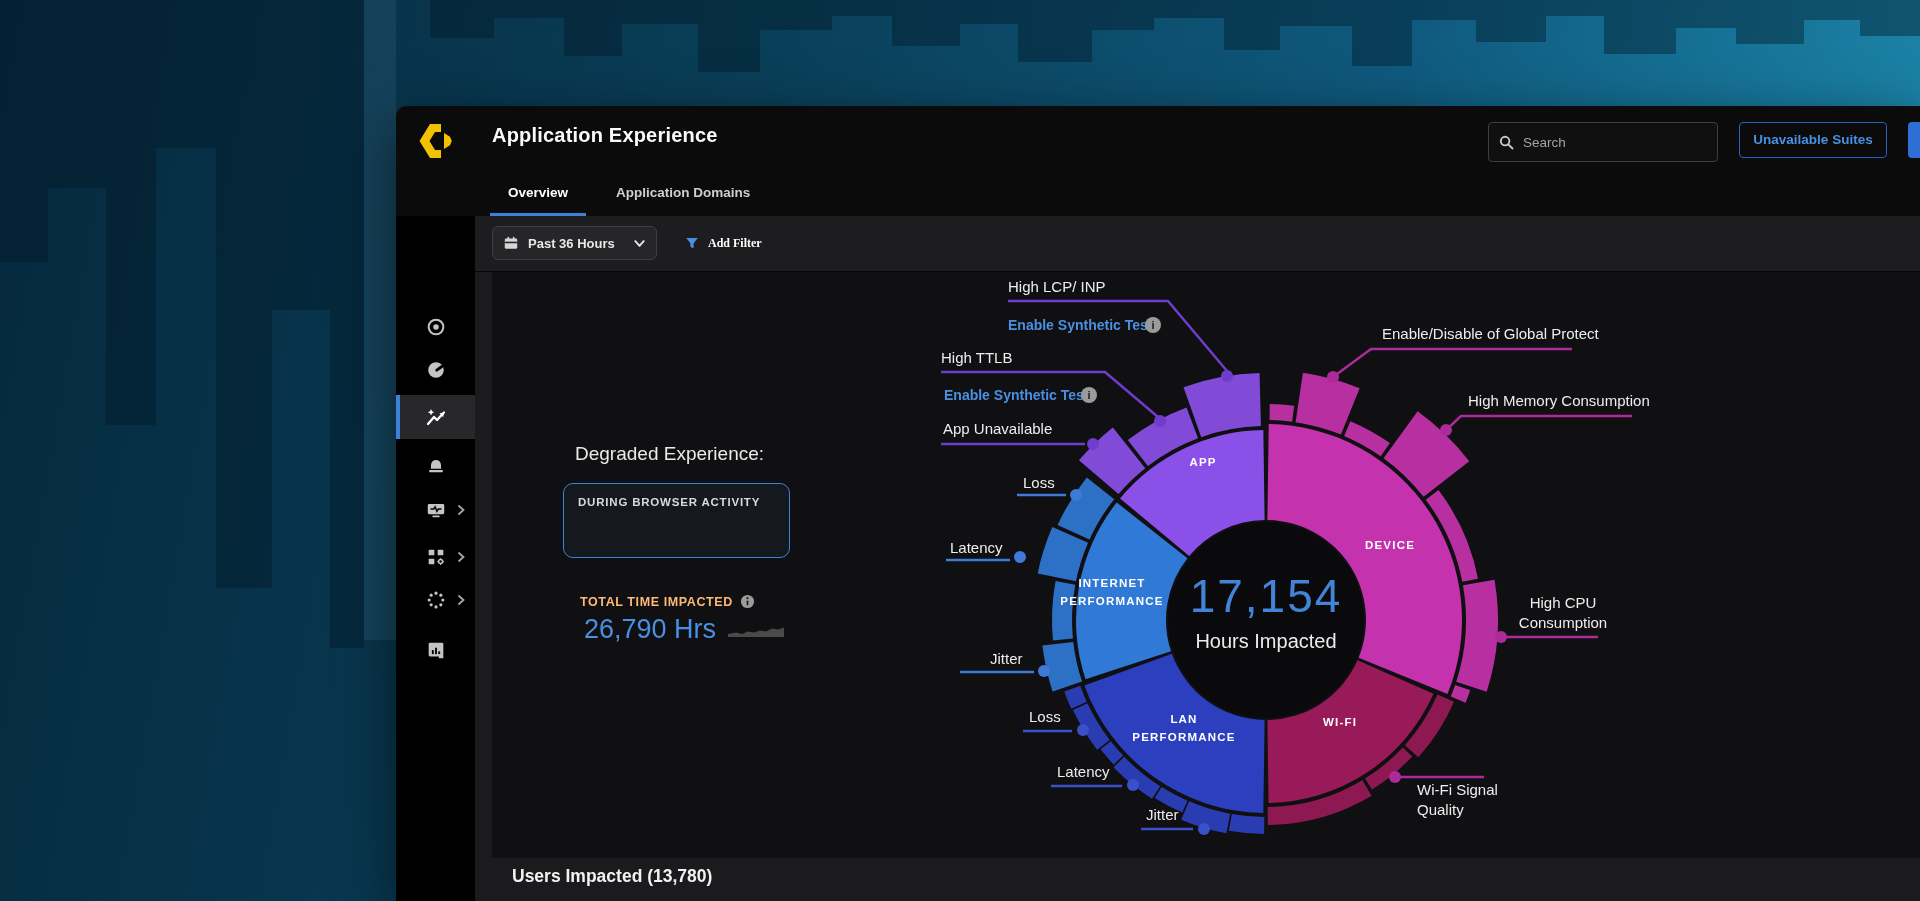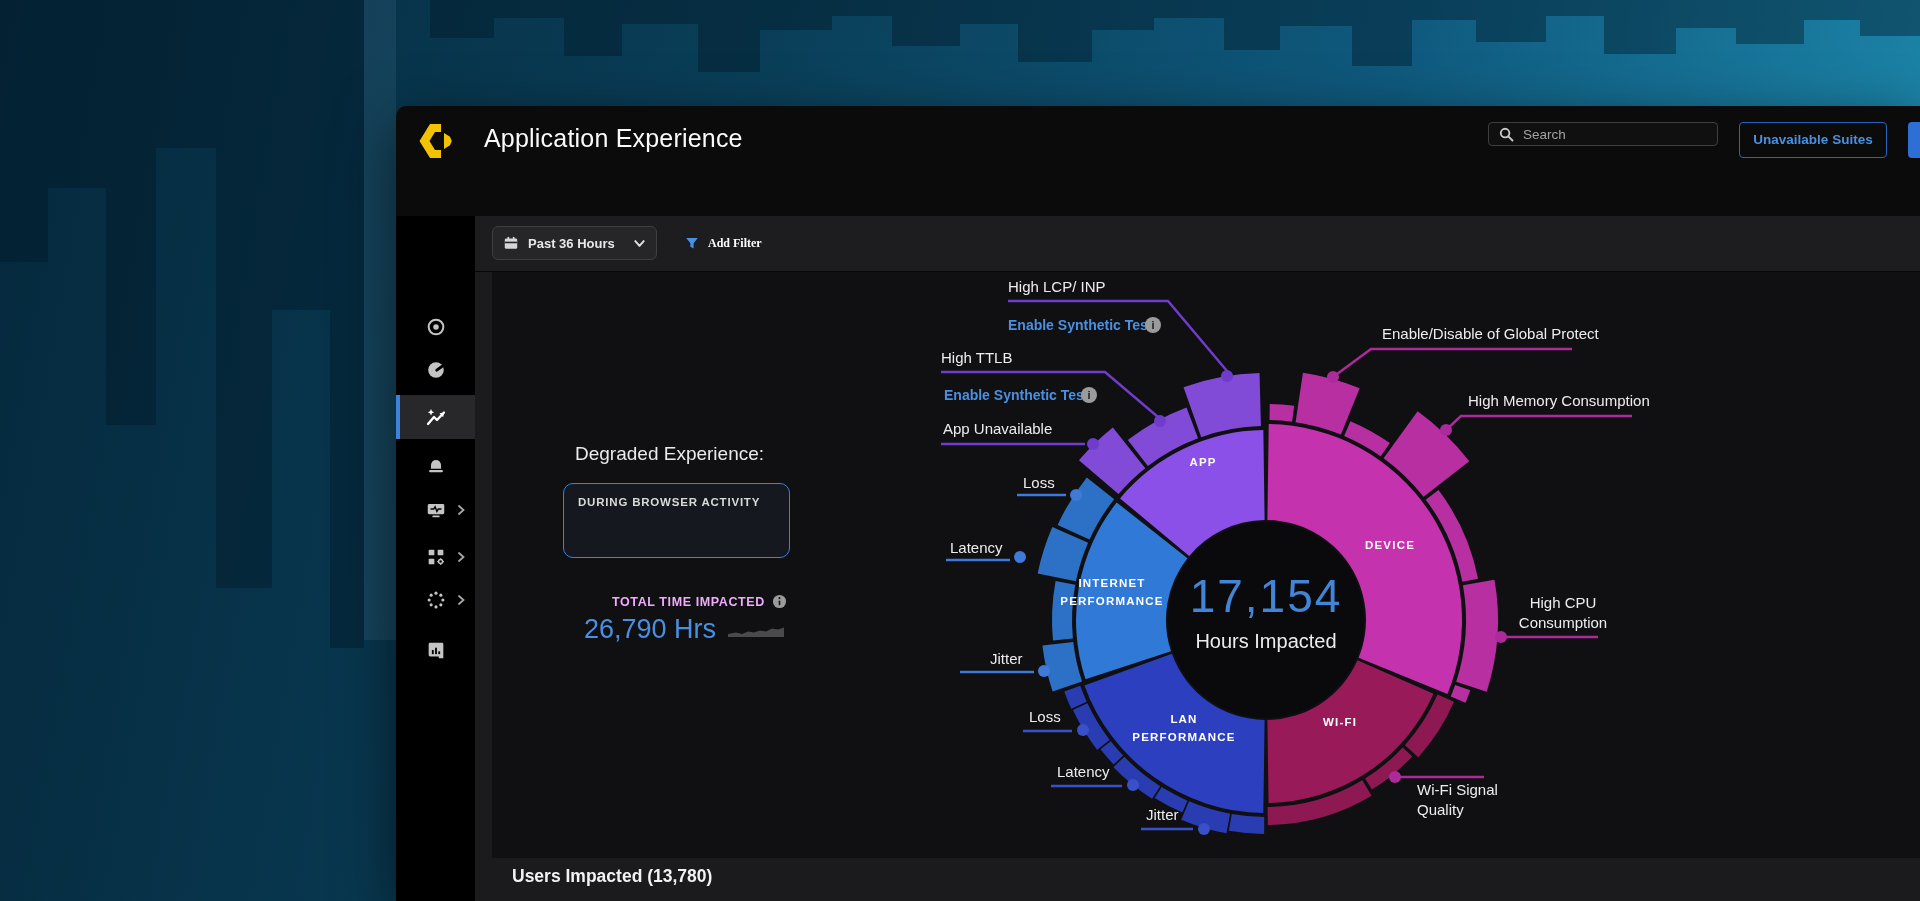--- a/index.html
+++ b/index.html
@@ -6,22 +6,22 @@
   html,body { width:1920px; height:901px; overflow:hidden; background:#0a3f59; font-family:"Liberation Sans",sans-serif; }
   #stage { position:relative; width:1920px; height:901px;
     background:linear-gradient(100deg,#05293d 0%,#0a3f59 38%,#0f5a7e 68%,#1e8cb0 100%); }
   .bgbar { position:absolute; top:0; }
 
   
   #win { position:absolute; left:396px; top:106px; width:1524px; height:795px;
          background:#1b1b1d; border-radius:10px 0 0 0; box-shadow:0 18px 60px rgba(0,0,0,.55); overflow:hidden; }
   #hdr { position:absolute; left:0; top:0; width:1524px; height:110px; background:#0b0b0c; border-radius:10px 0 0 0; }
   #logo { position:absolute; left:21px; top:15px; width:37px; height:40px; }
-  #title { position:absolute; left:88px; top:18px; font-size:25px; font-weight:400; color:#fafafa; letter-spacing:.2px; }
-  #search { position:absolute; left:1092px; top:16px; width:230px; height:24px; background:#101011; border:1px solid #3e3e40; border-radius:4px; display:flex; align-items:center; padding:0 10px; gap:9px; }
+  #title { position:absolute; left:96px; top:18px; font-size:20px; font-weight:700; color:#fafafa; letter-spacing:.2px; }
+  #search { position:absolute; left:1092px; top:16px; width:230px; height:40px; background:#101011; border:1px solid #3e3e40; border-radius:4px; display:flex; align-items:center; padding:0 10px; gap:9px; }
   #search span { font-size:13.5px; color:#a3a3a3; }
   #appsuites { position:absolute; left:1343px; top:16px; width:148px; height:36px; background:transparent; border:1px solid #2c62c0; border-radius:4px; color:#4a90e2; font-size:13.5px; font-weight:700; font-family:inherit; text-align:center; line-height:34px; cursor:pointer; }
   #sliver { position:absolute; left:1512px; top:16px; width:12px; height:36px; background:#2e6fd6; border-radius:4px 0 0 4px; }
   #tabs { position:absolute; left:94px; bottom:0; display:flex; gap:24px; }
   .tab { padding:0 6px 13px 6px; min-width:96px; text-align:center; font-size:13.5px; font-weight:600; color:#cfcfcf; cursor:pointer; border-bottom:3px solid transparent; }
   .tab.active { color:#ffffff; border-bottom-color:#3b82d8; }
 
   #filterrow { position:absolute; left:0; top:110px; width:1524px; height:56px; background:#1d1d1f; border-bottom:1px solid #070707; }
   #timedrop { position:absolute; left:96px; top:10px; width:165px; height:34px; background:#262628; border:1px solid #3f3f41; border-radius:6px; display:flex; align-items:center; padding:0 10px; gap:9px; cursor:pointer; }
   #timedrop span { font-size:13px; color:#e8e8e8; font-weight:600; flex:1; }
@@ -35,21 +35,21 @@
   .sitem .chev { position:absolute; right:9px; top:50%; transform:translateY(-50%); }
 
   #panel { position:absolute; left:96px; top:166px; width:1428px; height:586px; background:#101013; }
 
   
   #degheading { position:absolute; left:179px; top:337px; font-size:19px; color:#eaeaea; }
   #degcard { position:absolute; left:167px; top:377px; width:227px; height:75px; border:1.5px solid #3b82d8; border-radius:10px; background:#15181e; padding:12px 14px 12px 14px; cursor:pointer; }
   #degcard .clabel { font-size:11.5px; letter-spacing:.8px; color:#dadada; font-weight:600; }
   .valrow { display:flex; align-items:center; gap:12px; margin-top:4px; }
   #degcard .cvalue { font-size:29px; color:#f5f5f5; }
-  #totlabel { position:absolute; left:184px; top:488px; font-size:12.5px; letter-spacing:.6px; font-weight:700; color:#f0abfc; display:flex; align-items:center; gap:7px;margin-left:32px; }
+  #totlabel { position:absolute; left:184px; top:488px; font-size:12.5px; letter-spacing:.6px; font-weight:700; color:#fdba74; display:flex; align-items:center; gap:7px; }
   #totvalrow { position:absolute; left:188px; top:508px; display:flex; align-items:center; gap:12px; }
   #totvalrow .tvalue { font-size:27px; color:#4a90e2; }
 
   #usersheading { position:absolute; left:116px; top:760px; font-size:17.5px; font-weight:700; color:#f2f2f2; }
 
   #chartsvg { position:absolute; left:0; top:0; width:1920px; height:901px; pointer-events:none; }
   #chartsvg .seg { pointer-events:auto; cursor:pointer; }
   #chartsvg text { font-family:"Liberation Sans",sans-serif; }
 </style>
 </head>
@@ -101,20 +101,24 @@
       <div id="search">
         <svg width="15" height="15" viewBox="0 0 16 16">
           <circle cx="6.5" cy="6.5" r="4.6" fill="none" stroke="#c9c9c9" stroke-width="2"></circle>
           <line x1="10.2" y1="10.2" x2="14.4" y2="14.4" stroke="#c9c9c9" stroke-width="2" stroke-linecap="round"></line>
         </svg>
         <span>Search</span>
       </div>
       <div id="appsuites">Unavailable Suites</div>
       <div id="sliver"></div>
 
+      <div id="tabs">
+        <div class="tab active">Overview</div>
+        <div class="tab">Application Domains</div>
+      </div>
     </div>
 
     <div id="filterrow">
       <div id="timedrop">
         <svg width="16" height="16" viewBox="0 0 18 18">
           <rect x="2" y="4" width="14" height="11.5" rx="1.5" fill="#d6d6d6"></rect>
           <rect x="2" y="7.5" width="14" height="1.8" fill="#262628"></rect>
           <rect x="5" y="2" width="2" height="3.4" rx="1" fill="#d6d6d6"></rect>
           <rect x="11" y="2" width="2" height="3.4" rx="1" fill="#d6d6d6"></rect>
         </svg>

